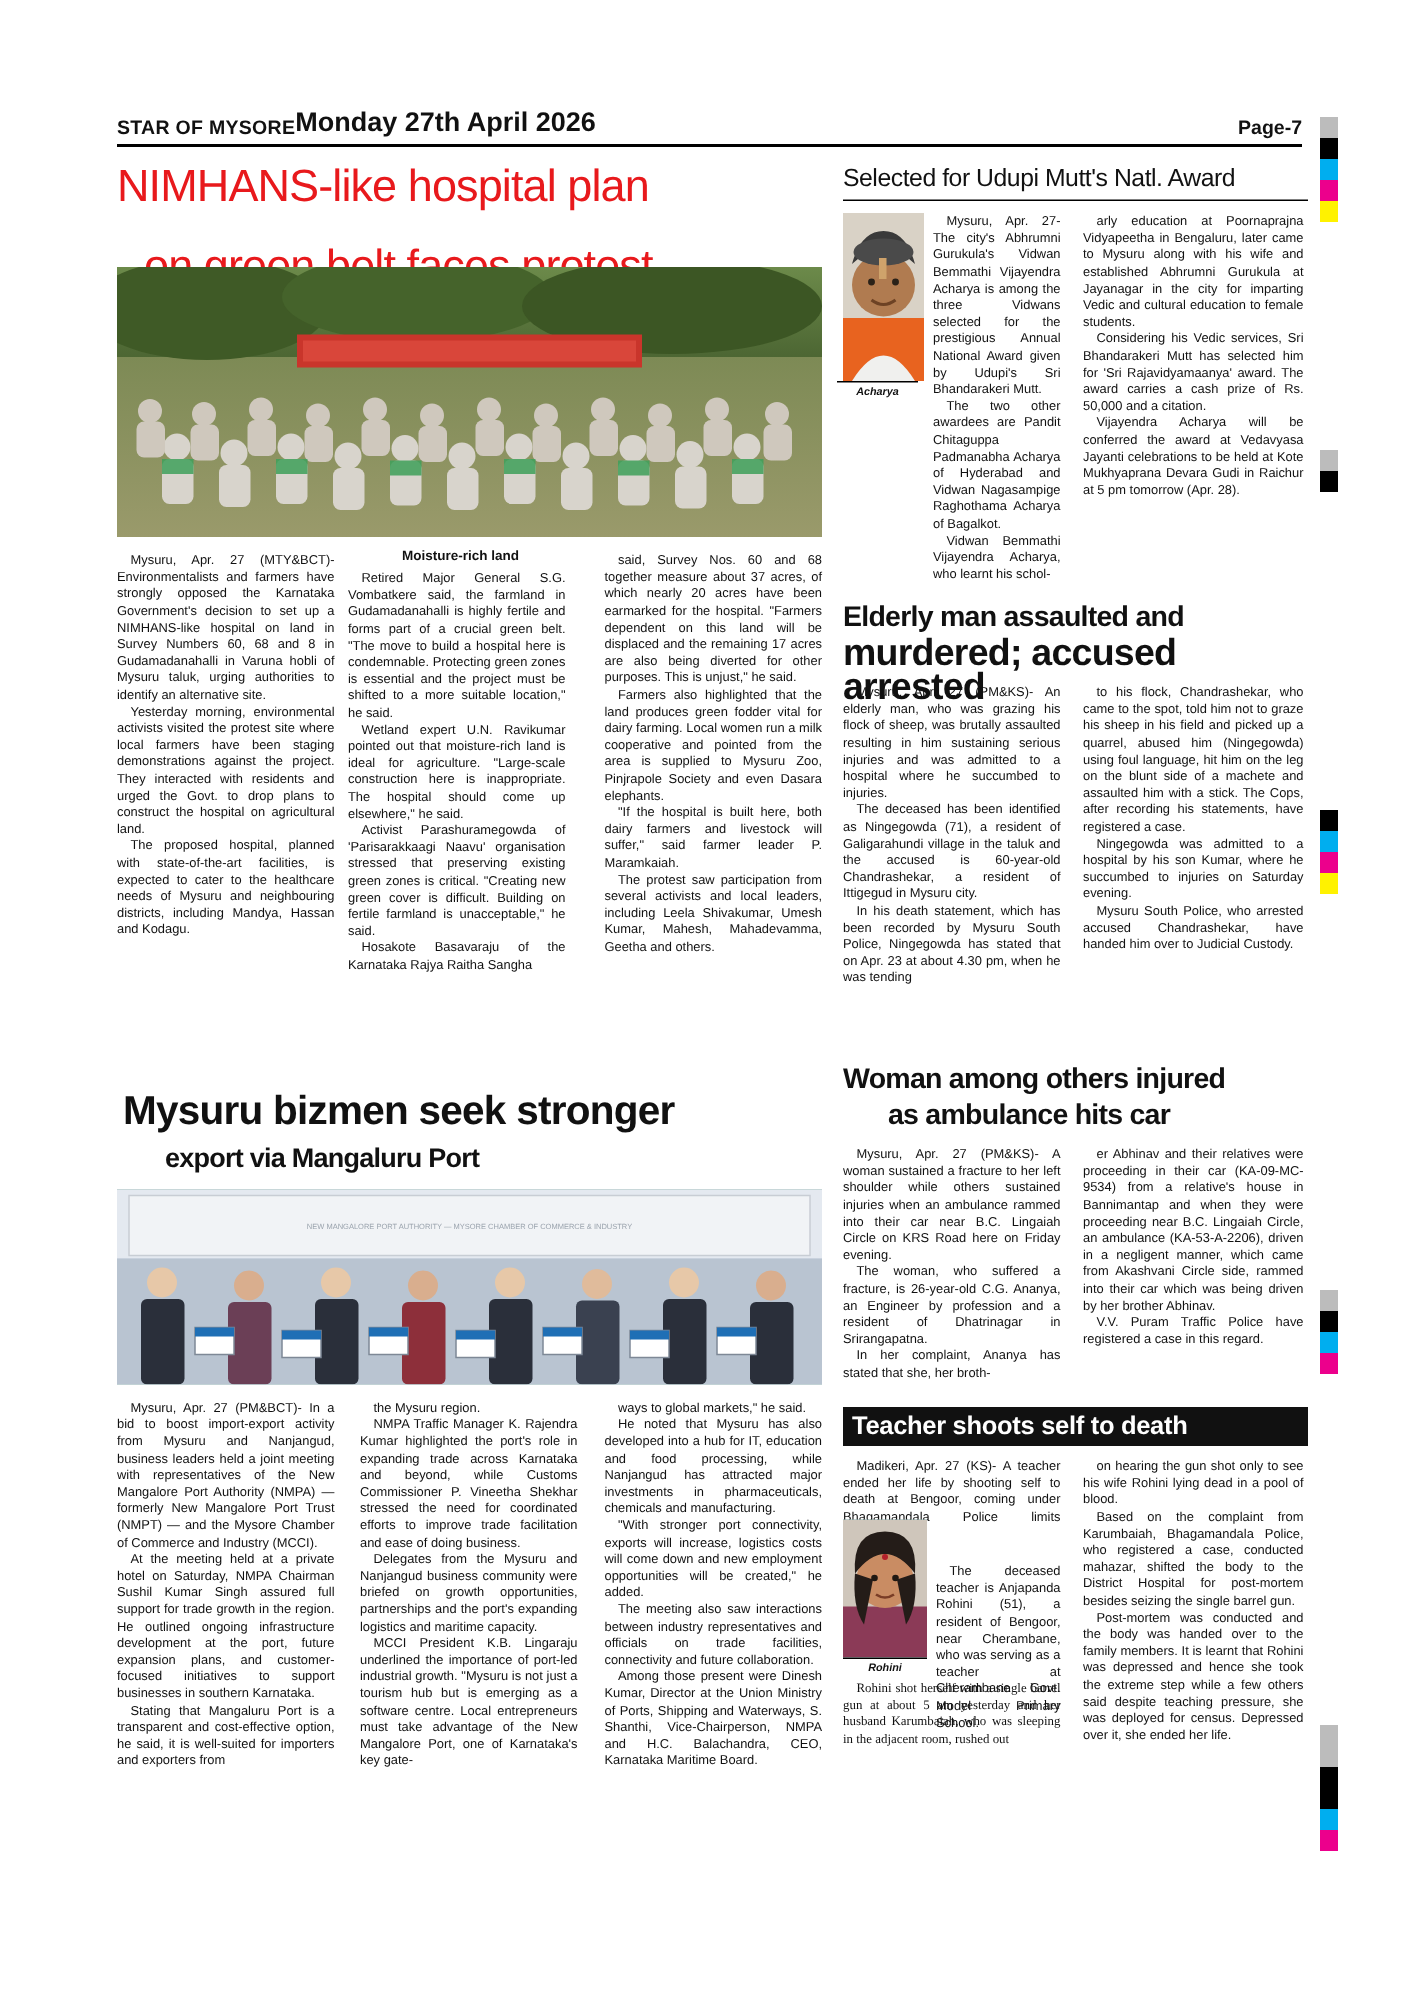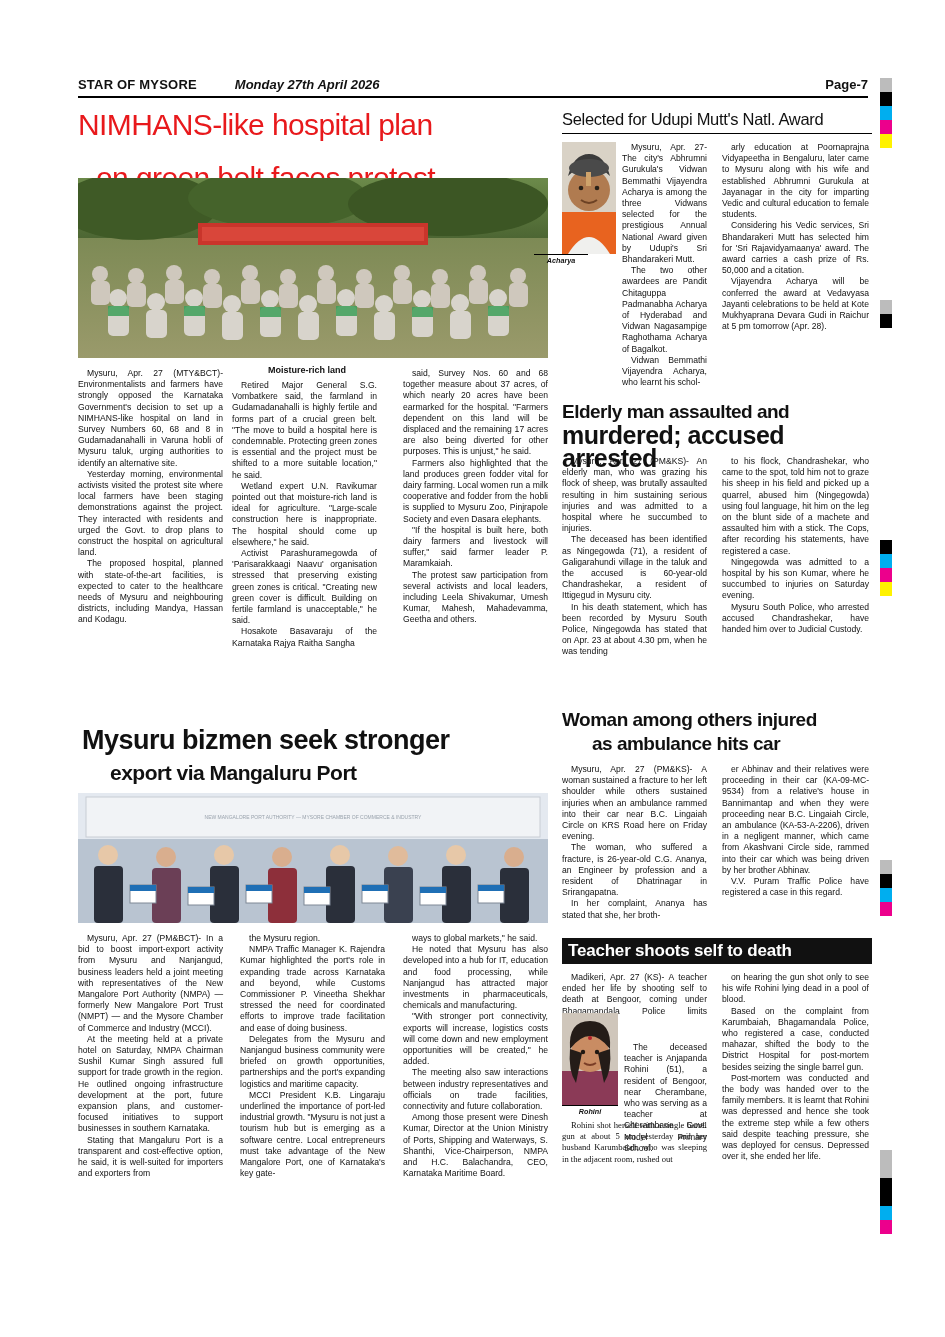--- a/index.html
+++ b/index.html
@@ -15,21 +15,21 @@
     position:absolute;
     left:0;top:0;width:945px;height:1337px;
     background:#fff;
   }
   
   .masthead{
     position:absolute;left:78px;top:70px;width:790px;height:22px;
     display:flex;align-items:flex-end;
   }
   .mast-left{font-size:13px;font-weight:bold;letter-spacing:.2px;}
-  .mast-date{font-size:13px;font-weight:bold;margin-left:38px;font-style:italic;}
+  .mast-date{font-size:18px;font-weight:bold;}
   .mast-page{margin-left:auto;font-size:13px;font-weight:bold;}
   .rule{
     position:absolute;left:78px;top:96px;width:790px;height:2px;background:#000;
   }
   
   .col{position:absolute;font-size:8.6px;line-height:11.2px;text-align:justify;}
   .col p{margin:0 0 0 0;text-indent:9px;}
   .col p.first{text-indent:9px;}
   
   .headline-red{
@@ -175,27 +175,27 @@
   <div class="subhead" style="left:232px;top:365px;width:150px;">Moisture-rich land</div>
   <div class="col" style="left:232px;top:380px;width:145px;">
     <p class="first">Retired Major General S.G. Vombatkere said, the farmland in Gudamadanahalli is highly fertile and forms part of a crucial green belt. "The move to build a hospital here is condemnable. Protecting green zones is essential and the project must be shifted to a more suitable location," he said.</p>
     <p>Wetland expert U.N. Ravikumar pointed out that moisture-rich land is ideal for agriculture. "Large-scale construction here is inappropriate. The hospital should come up elsewhere," he said.</p>
     <p>Activist Parashuramegowda of 'Parisarakkaagi Naavu' organisation stressed that preserving existing green zones is critical. "Creating new green cover is difficult. Building on fertile farmland is unacceptable," he said.</p>
     <p>Hosakote Basavaraju of the Karnataka Rajya Raitha Sangha</p>
   </div>
 
   <div class="col" style="left:403px;top:368px;width:145px;">
     <p class="first">said, Survey Nos. 60 and 68 together measure about 37 acres, of which nearly 20 acres have been earmarked for the hospital. "Farmers dependent on this land will be displaced and the remaining 17 acres are also being diverted for other purposes. This is unjust," he said.</p>
-    <p>Farmers also highlighted that the land produces green fodder vital for dairy farming. Local women run a milk cooperative and fodder from the hobli is supplied to Mysuru Zoo, Pinjrapole Society and even Dasara elephants.</p>
+    <p>Farmers also highlighted that the land produces green fodder vital for dairy farming. Local women run a milk cooperative and pointed from the area is supplied to Mysuru Zoo, Pinjrapole Society and even Dasara elephants.</p>
     <p>"If the hospital is built here, both dairy farmers and livestock will suffer," said farmer leader P. Maramkaiah.</p>
     <p>The protest saw participation from several activists and local leaders, including Leela Shivakumar, Umesh Kumar, Mahesh, Mahadevamma, Geetha and others.</p>
   </div>
 
   <div class="headline-black" style="left:82px;top:725px;width:470px;font-size:27px;line-height:31px;">Mysuru bizmen seek stronger</div>
-  <div class="headline-black" style="left:110px;top:757px;width:440px;font-size:21px;line-height:31px;">export via Mangaluru Port</div>
+  <div class="headline-black" style="left:110px;top:757px;width:440px;font-size:18px;line-height:31px;">export via Mangaluru Port</div>
 
   <div class="photo" style="left:78px;top:793px;width:470px;height:130px;">
     <svg width="470" height="130" viewBox="0 0 470 130" preserveAspectRatio="none">
       <rect x="0" y="0" width="470" height="130" fill="#cfd8e4"></rect>
       <rect x="0" y="0" width="470" height="46" fill="#e4e9f0"></rect>
       <rect x="8" y="4" width="454" height="40" fill="#f1f3f6" stroke="#c8cdd4"></rect>
       <text x="235" y="26" font-size="5" text-anchor="middle" fill="#9aa3ad" font-family="Liberation Sans, sans-serif">NEW MANGALORE PORT AUTHORITY — MYSORE CHAMBER OF COMMERCE &amp; INDUSTRY</text>
       <rect x="0" y="46" width="470" height="84" fill="#b9c4d1"></rect>
 
       <g>
@@ -267,21 +267,21 @@
       <circle cx="27" cy="48" r="21" fill="#b07b50"></circle>
       <path d="M6 34 q21 -20 42 0 q-6 -22 -21 -22 q-15 0 -21 22z" fill="#3a3a3a"></path>
       <ellipse cx="27" cy="26" rx="20" ry="9" fill="#4a4a4a"></ellipse>
       <rect x="24" y="30" width="5" height="14" fill="#cfa36b"></rect>
       <circle cx="19" cy="46" r="2.3" fill="#2a2118"></circle>
       <circle cx="35" cy="46" r="2.3" fill="#2a2118"></circle>
       <path d="M19 58 q8 6 16 0" stroke="#6d4224" stroke-width="2" fill="none"></path>
       <path d="M6 112 q21 -34 42 0z" fill="#f0f0ee"></path>
     </svg>
   </div>
-  <div class="portrait-cap" style="left:534px;top:254px;width:54px;">Acharya</div>
+  <div class="portrait-cap" style="left:558px;top:254px;width:54px;">Acharya</div>
 
   <div class="col" style="left:622px;top:142px;width:85px;">
     <p class="first">Mysuru, Apr. 27- The city's Abhrumni Gurukula's Vidwan Bemmathi Vijayendra Acharya is among the three Vidwans selected for the prestigious Annual National Award given by Udupi's Sri Bhandarakeri Mutt.</p>
     <p>The two other awardees are Pandit Chitaguppa Padmanabha Acharya of Hyderabad and Vidwan Nagasampige Raghothama Acharya of Bagalkot.</p>
     <p>Vidwan Bemmathi Vijayendra Acharya, who learnt his schol-</p>
   </div>
   <div class="col" style="left:562px;top:268px;width:145px;"></div>
   <div class="col" style="left:722px;top:142px;width:147px;">
     <p class="first">arly education at Poornaprajna Vidyapeetha in Bengaluru, later came to Mysuru along with his wife and established Abhrumni Gurukula at Jayanagar in the city for imparting Vedic and cultural education to female students.</p>
     <p>Considering his Vedic services, Sri Bhandarakeri Mutt has selected him for 'Sri Rajavidyamaanya' award. The award carries a cash prize of Rs. 50,000 and a citation.</p>

